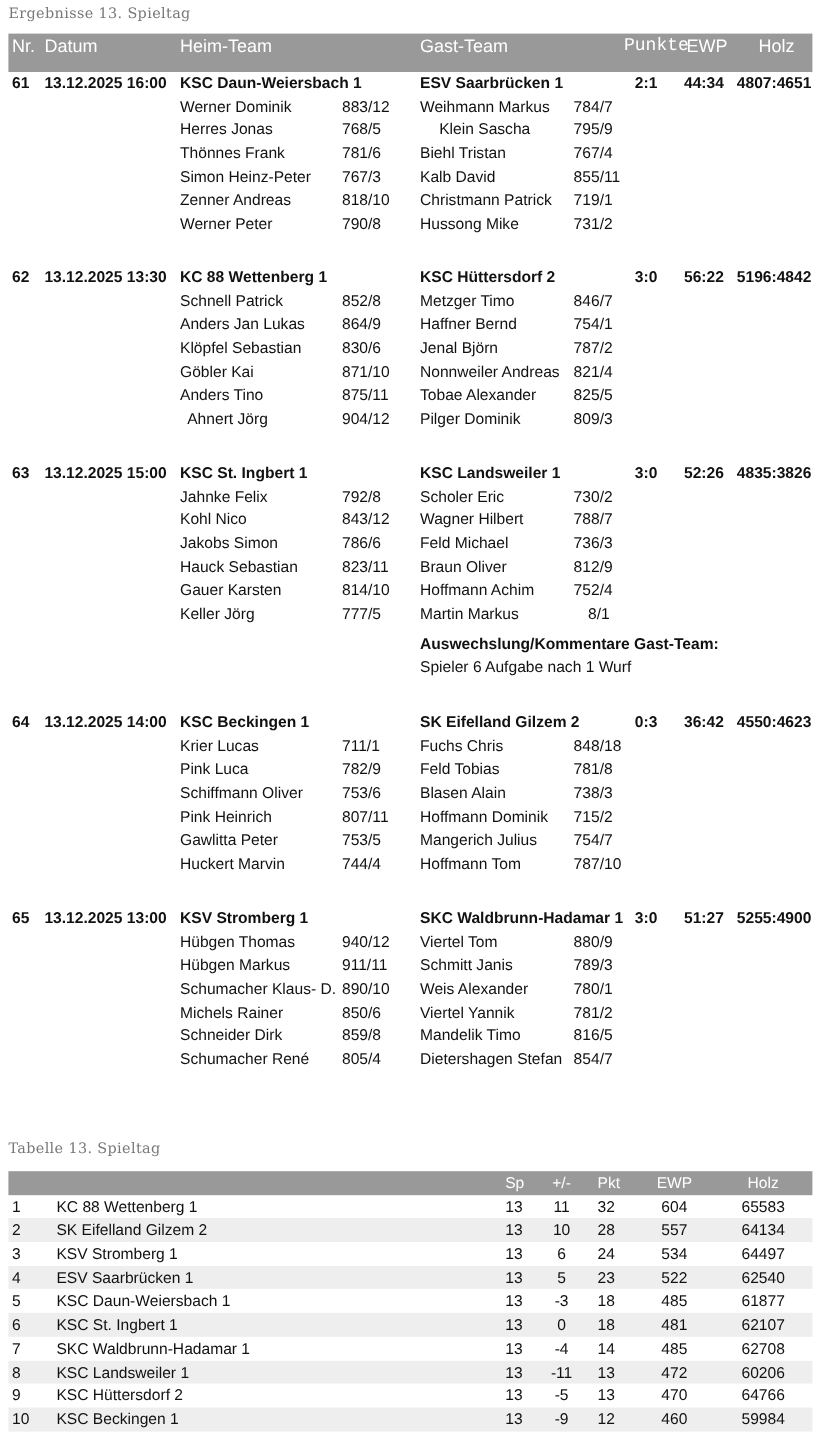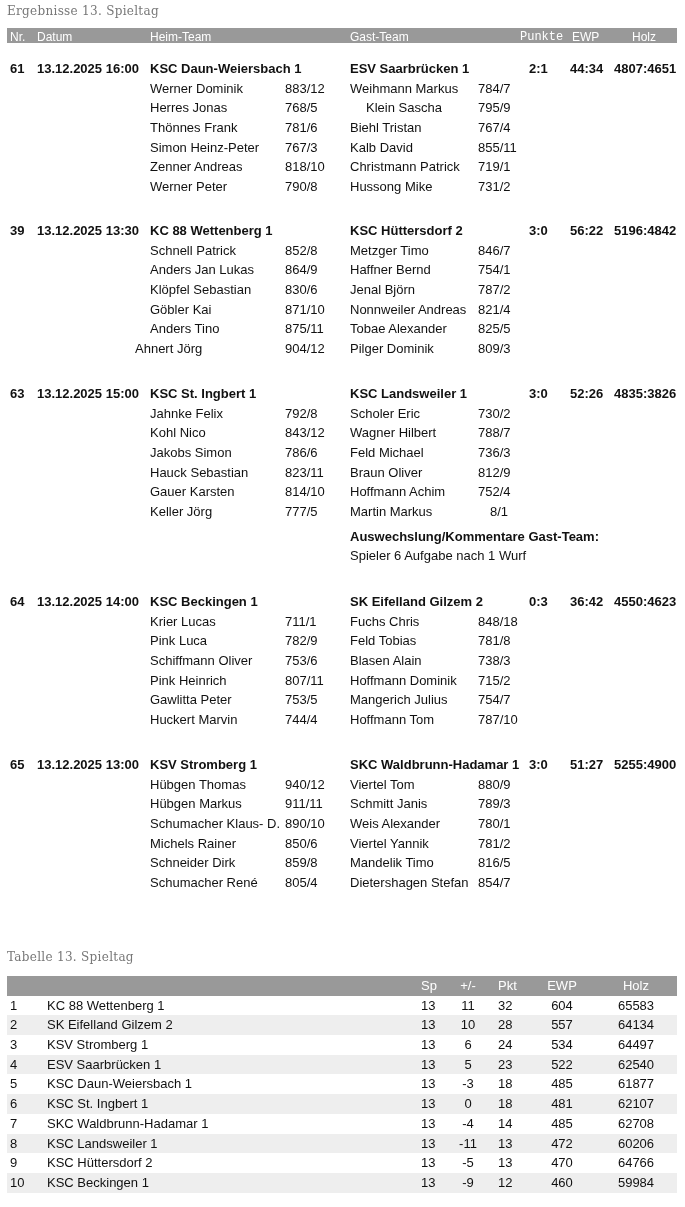--- a/index.html
+++ b/index.html
@@ -1,21 +1,21 @@
 <!DOCTYPE html>
 <html><head>
 <meta charset="utf-8">
 <style>
   html, body { margin: 0; padding: 0; background: #ffffff; }
   body { width: 685px; height: 1207px; position: relative; overflow: hidden;
          font-family: "Liberation Sans", sans-serif; color: #111; }
   .section-title { position: absolute; left: 7px; font-family: "DejaVu Serif", "Liberation Serif", serif;
          font-size: 12px; color: #777; letter-spacing: 0.3px; }
-  .hdr { position: absolute; left: 7px; width: 670px; height: 15px; background: #999999;
-         color: #fff; font-size: 12px; }
+  .hdr { position: absolute; left: 7px; width: 670px; height: 32px; background: #999999;
+         color: #fff; font-size: 15px; }
   .hdr span { position: absolute; top: 2px; white-space: nowrap; }
   .match { position: absolute; left: 0; width: 685px; font-size: 13px; }
   .match .nr, .match .date, .match .home, .match .guest, .match .pts, .match .ewp, .match .holz {
          position: absolute; top: 0; font-weight: bold; white-space: nowrap; }
   .match .nr { left: 10px; }
   .match .date { left: 37px; }
   .match .home { left: 150px; }
   .match .guest { left: 350px; }
   .match .pts { left: 529px; }
   .match .ewp { left: 570px; }
@@ -105,21 +105,21 @@
       <div class="player" style="top:98.3px;left:0;">
         <span class="pname" style="left:350px">Christmann Patrick</span>
         <span class="pscore" style="left:478px">719/1</span>
       </div>
       <div class="player" style="top:118px;left:0;">
         <span class="pname" style="left:350px">Hussong Mike</span>
         <span class="pscore" style="left:478px">731/2</span>
       </div>
     </div>
     <div class="match" style="top: 223px;">
-      <span class="nr">39</span>
+      <span class="nr">62</span>
       <span class="date">13.12.2025 13:30</span>
       <span class="home">KC 88 Wettenberg 1</span>
       <span class="guest">KSC Hüttersdorf 2</span>
       <span class="pts">3:0</span>
       <span class="ewp">56:22</span>
       <span class="holz">5196:4842</span>
       <div class="player" style="top:19.5px;left:0;">
         <span class="pname" style="left:150px">Schnell Patrick</span>
         <span class="pscore" style="left:285px">852/8</span>
       </div>
@@ -133,21 +133,21 @@
       </div>
       <div class="player" style="top:78.6px;left:0;">
         <span class="pname" style="left:150px">Göbler Kai</span>
         <span class="pscore" style="left:285px">871/10</span>
       </div>
       <div class="player" style="top:98.3px;left:0;">
         <span class="pname" style="left:150px">Anders Tino</span>
         <span class="pscore" style="left:285px">875/11</span>
       </div>
       <div class="player" style="top:118px;left:0;">
-        <span class="pname" style="left:135px">Ahnert Jörg</span>
+        <span class="pname" style="left:156px">Ahnert Jörg</span>
         <span class="pscore" style="left:285px">904/12</span>
       </div>
       <div class="player" style="top:19.5px;left:0;">
         <span class="pname" style="left:350px">Metzger Timo</span>
         <span class="pscore" style="left:478px">846/7</span>
       </div>
       <div class="player" style="top:39.2px;left:0;">
         <span class="pname" style="left:350px">Haffner Bernd</span>
         <span class="pscore" style="left:478px">754/1</span>
       </div>

